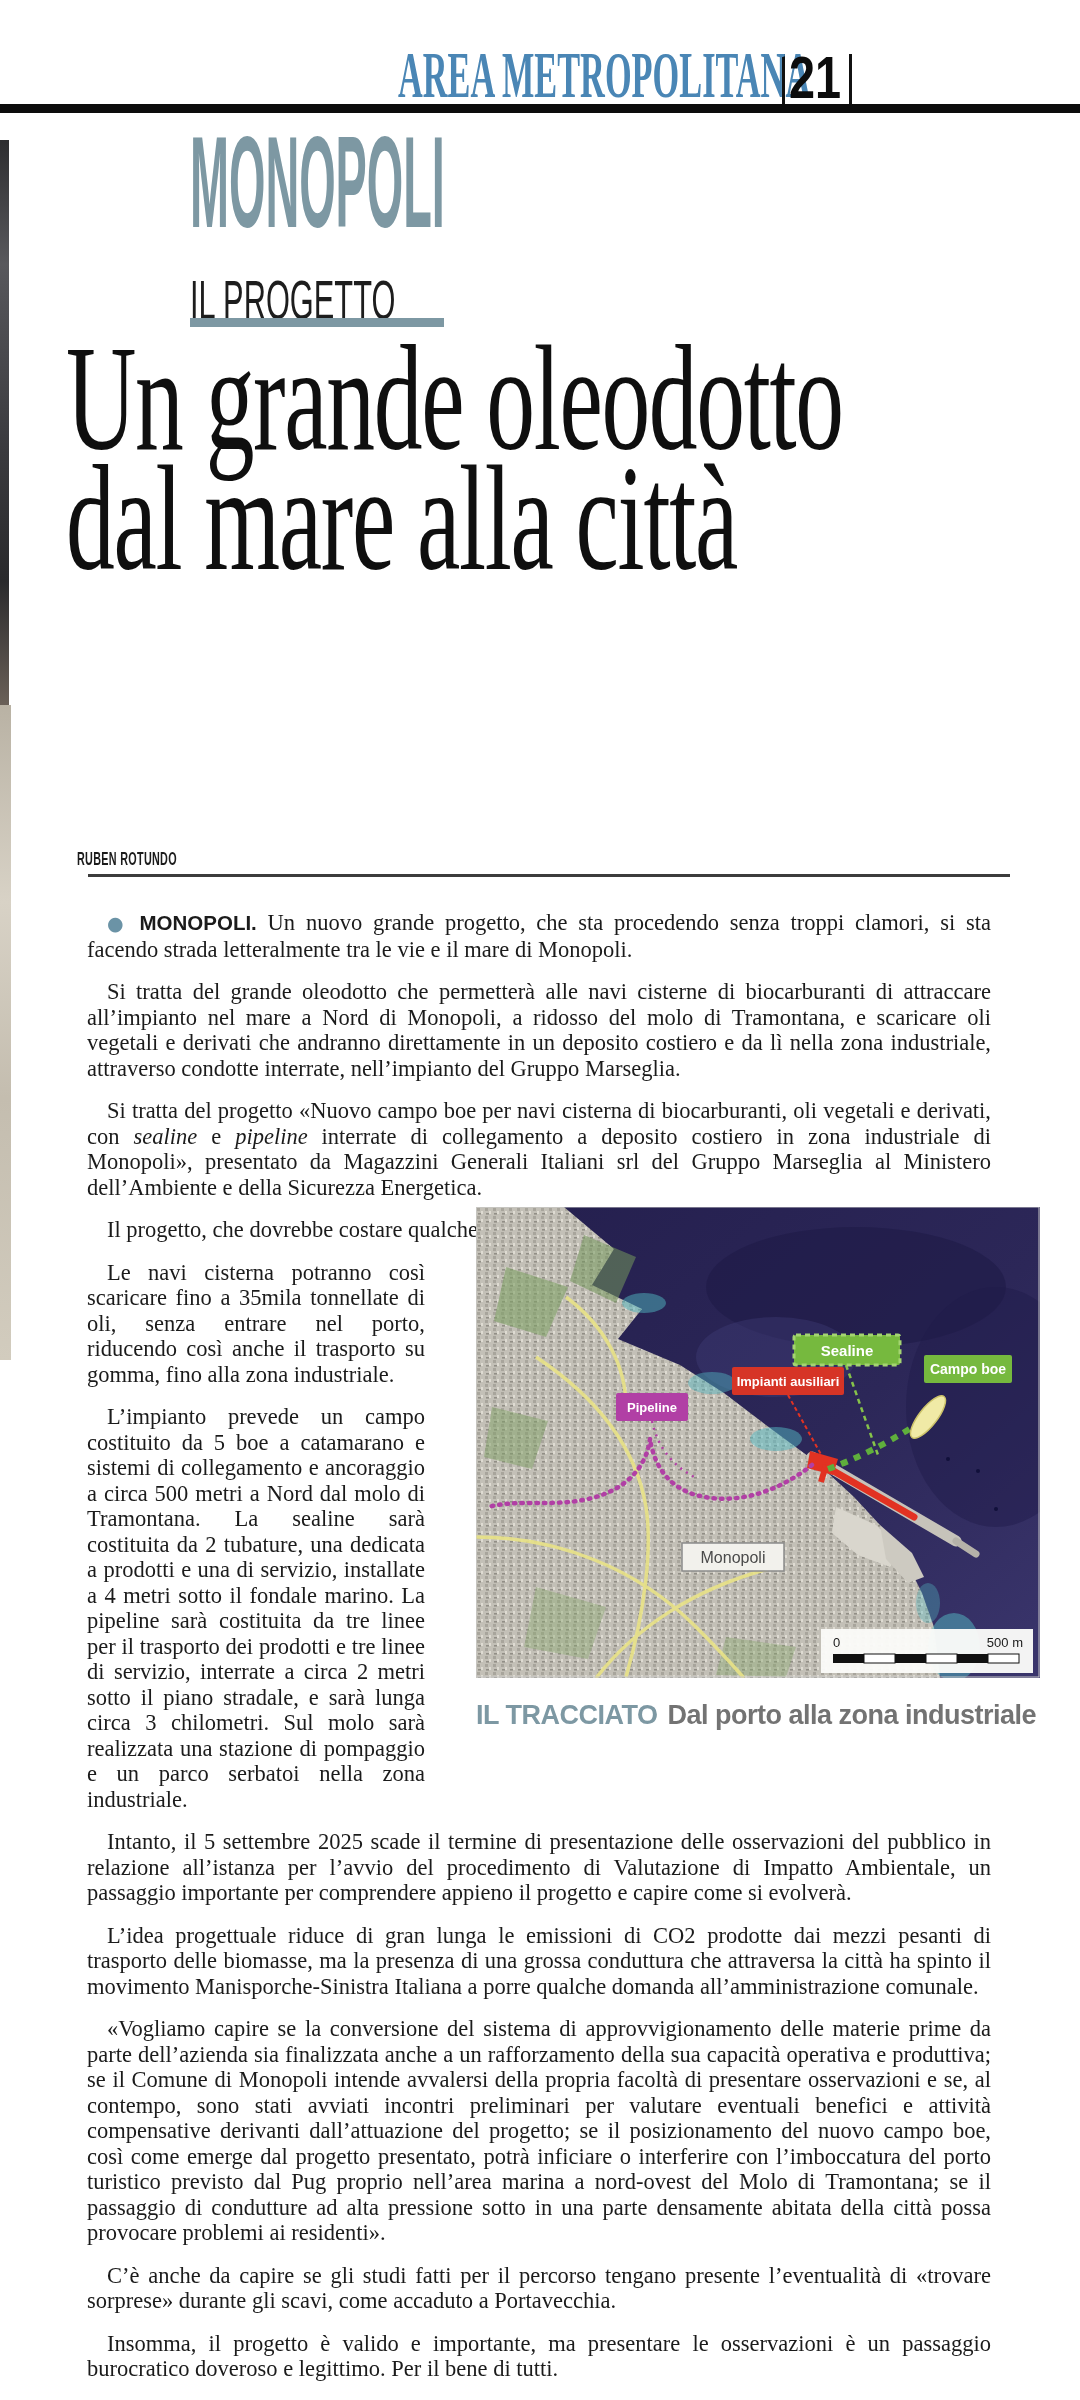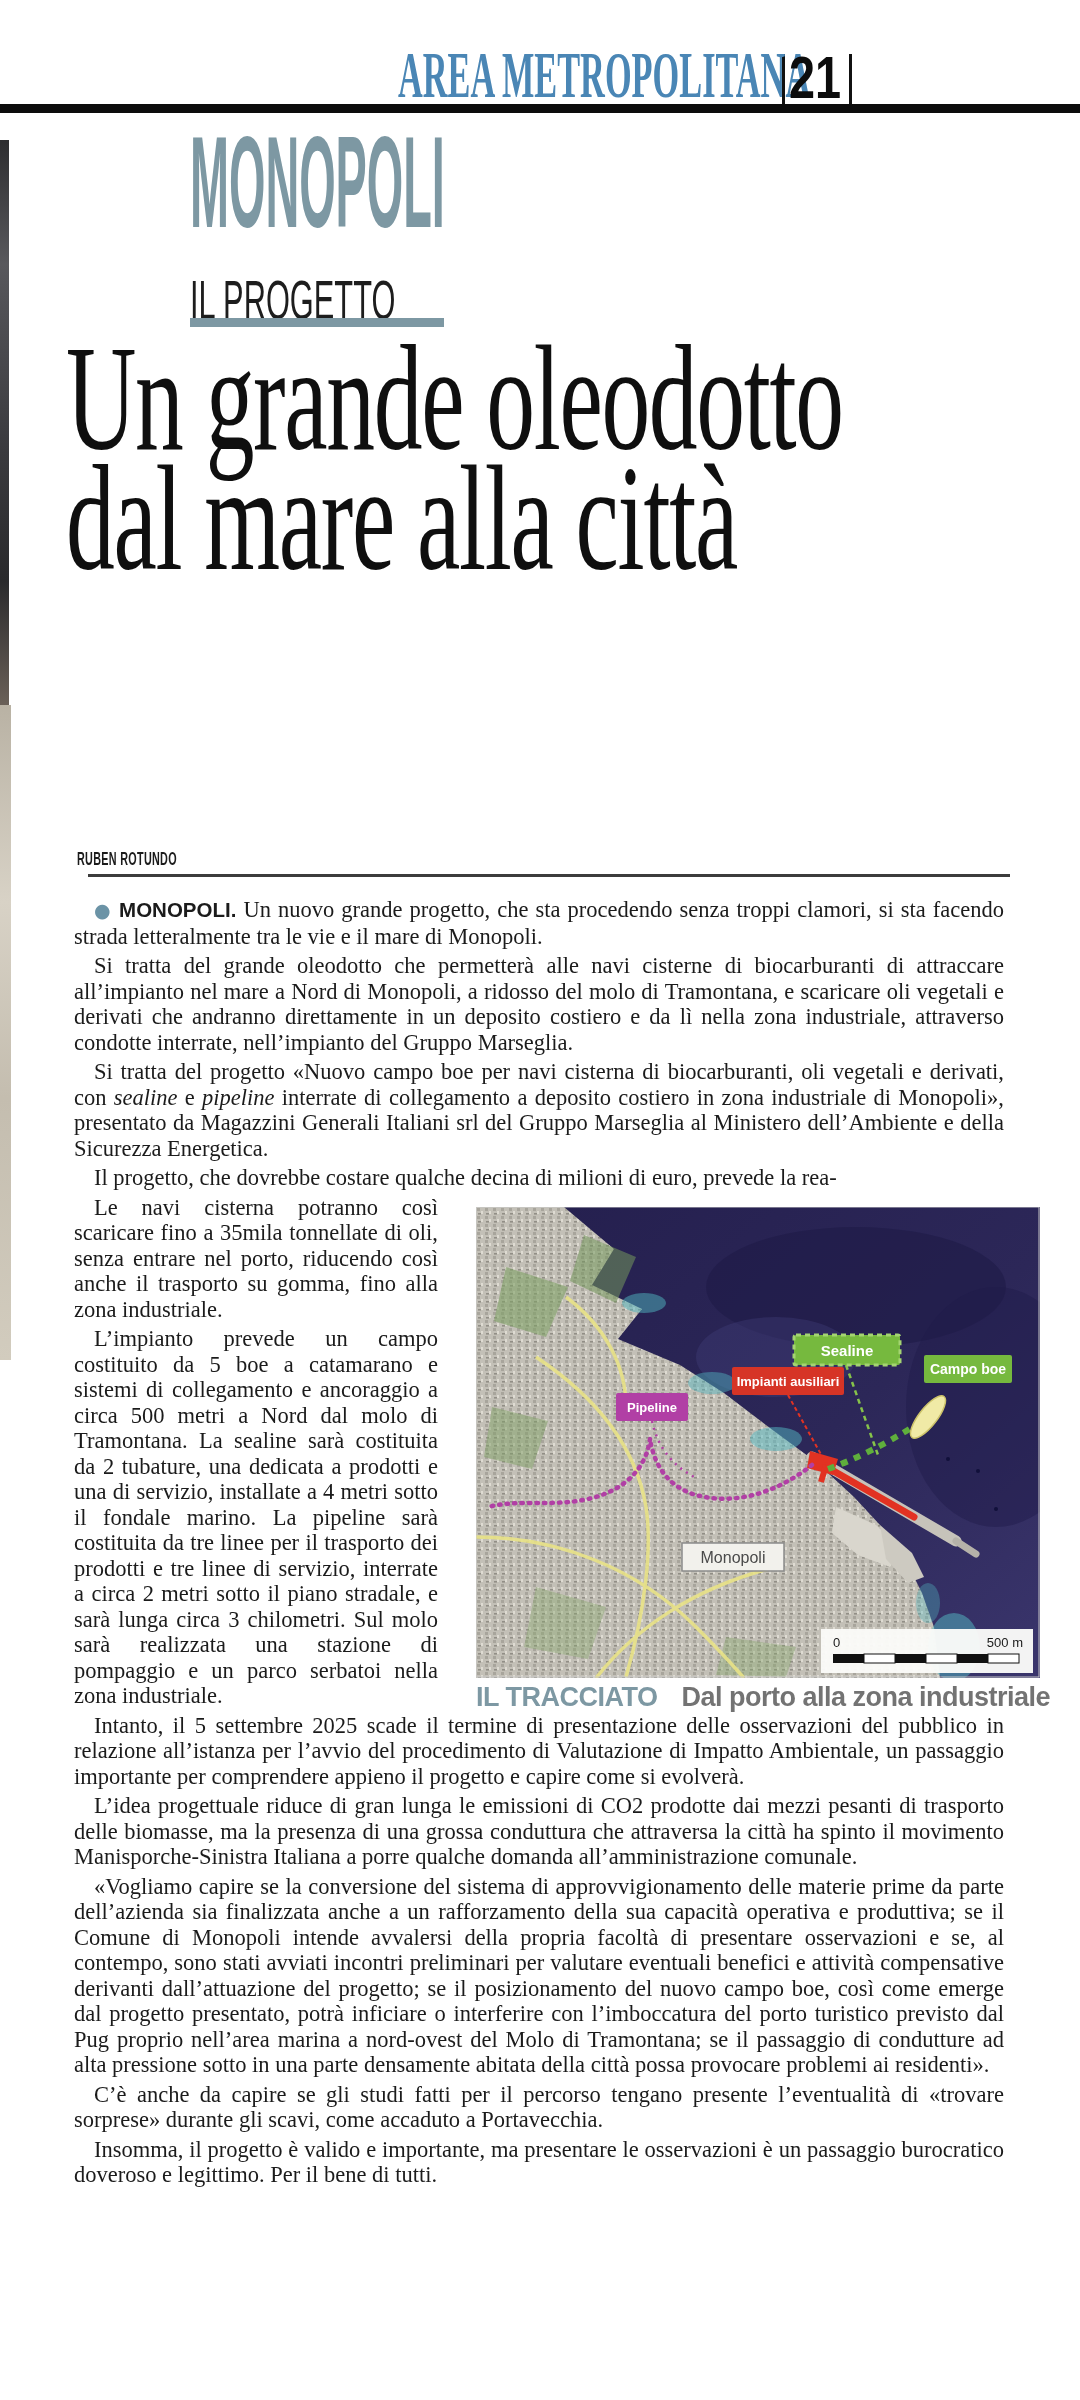--- a/index.html
+++ b/index.html
@@ -45,30 +45,30 @@
   
   .byline-box{position:absolute;left:77px;top:850px;overflow:visible;}
   .byline{display:inline-block;font-family:"Liberation Sans",sans-serif;font-weight:bold;
           font-size:18px;line-height:18px;color:#1b1b1b;white-space:nowrap;
           transform:scaleX(.6);transform-origin:left top;letter-spacing:.5px;}
   .byline-rule{position:absolute;left:88px;top:874px;width:922px;height:3px;background:#3c3c3c;}
 
   
   .article{position:absolute;left:70px;top:893px;width:938px;font-size:22.5px;line-height:25.5px;
            text-align:justify;}
-  .article p{margin:4px;text-indent:20px;}
+  .article p{margin:17px;text-indent:20px;}
   .article p.cont{text-indent:0;}
   .narrow{width:372px;}
   .bullet{color:#6b93a6;font-size:19px;font-family:"DejaVu Sans",sans-serif;}
   .leadin{font-family:"Liberation Sans",sans-serif;font-weight:bold;font-size:20.5px;}
 
   
   .figure{position:absolute;left:476px;top:1207px;width:564px;}
   .figure svg{display:block;}
-  .figcap{margin-top:4px;display:flex;align-items:baseline;gap:24px;
+  .figcap{margin-top:22px;display:flex;align-items:baseline;gap:10px;
           font-family:"Liberation Sans",sans-serif;font-weight:bold;font-size:27px;white-space:nowrap;}
   .figcap .tag{color:#7d98a3;letter-spacing:-.5px;}
   .figcap .txt{color:#737373;letter-spacing:-.5px;}
 
   .svg-label{font-family:"Liberation Sans",sans-serif;font-weight:bold;fill:#ffffff;}
   .svg-place{font-family:"Liberation Sans",sans-serif;fill:#4a4a4a;}
   .svg-scale{font-family:"Liberation Sans",sans-serif;fill:#1a1a1a;}
 </style>
 </head>
 <body>

